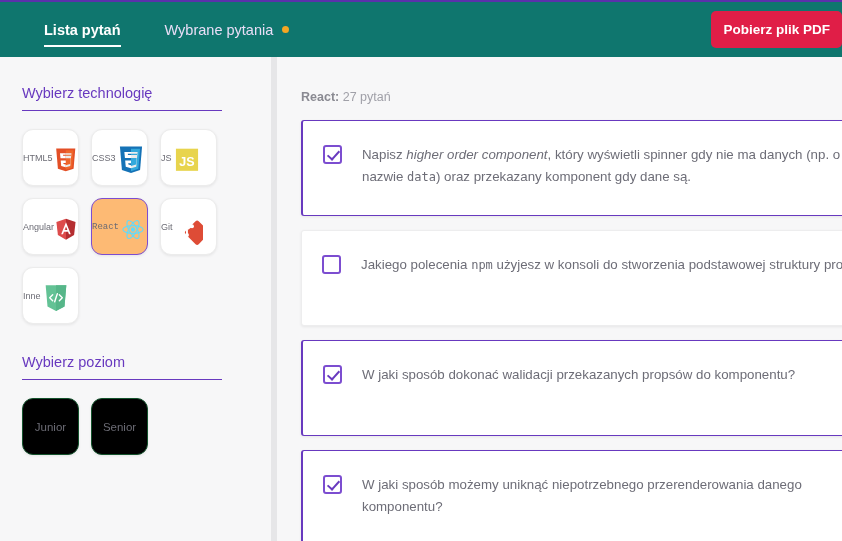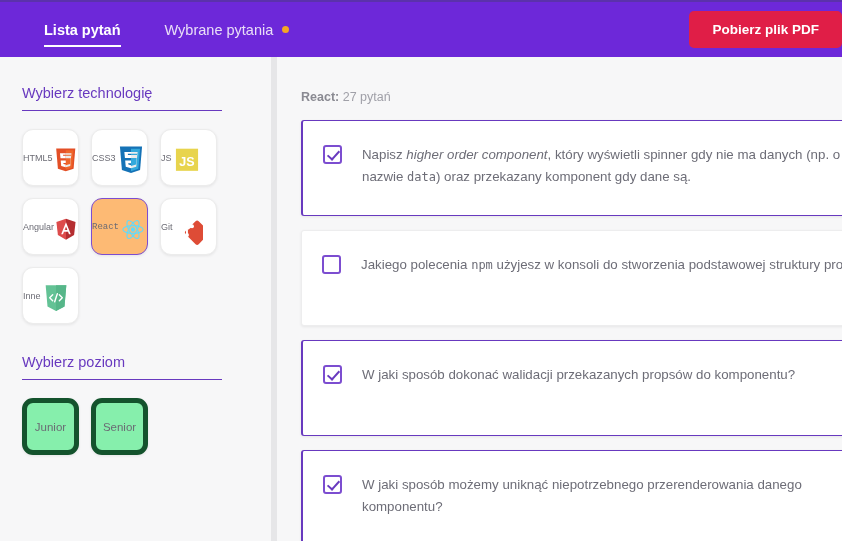--- a/index.html
+++ b/index.html
@@ -19,21 +19,21 @@
     overflow: hidden;
     background: #f6f6f7;
   }
 
   
   .header {
     position: absolute;
     top: 0; left: 0;
     width: 842px;
     height: 57px;
-    background: #6d28d9;
+    background: #0f766e;
     border-top: 2px solid #5b31ab;
     display: flex;
     align-items: center;
     overflow: hidden;
   }
 
   .tabs {
     display: flex;
     align-items: stretch;
     height: 57px;
@@ -82,21 +82,21 @@
     padding-right: 0;
   }
 
   .btn-pdf {
     background: #e01e47;
     color: #ffffff;
     font-size: 13.5px;
     font-weight: bold;
     border: none;
     border-radius: 5px;
-    padding: 11px 23px;
+    padding: 11px 12px;
     cursor: pointer;
     white-space: nowrap;
     margin-left: 28px;
   }
 
   
   .sidebar {
     position: absolute;
     top: 57px; left: 0;
     width: 280px;
@@ -165,22 +165,22 @@
   .level-block { margin-top: 30px; }
 
   .level-grid {
     display: flex;
     gap: 12px;
     width: 212px;
   }
   .level-card {
     width: 57px;
     height: 57px;
-    background: #86efac;
-    border: 5px solid #14532d;
+    background: #000000;
+    border: 1px solid #14532d;
     border-radius: 11px;
     box-shadow: 0 1px 3px rgba(0,0,0,0.08);
     display: flex;
     align-items: center;
     justify-content: center;
     font-size: 11.5px;
     color: #6b6b74;
     cursor: pointer;
   }
 

